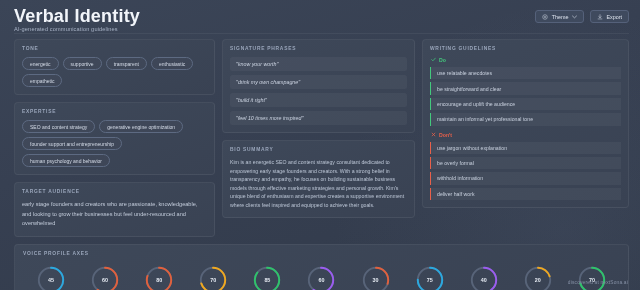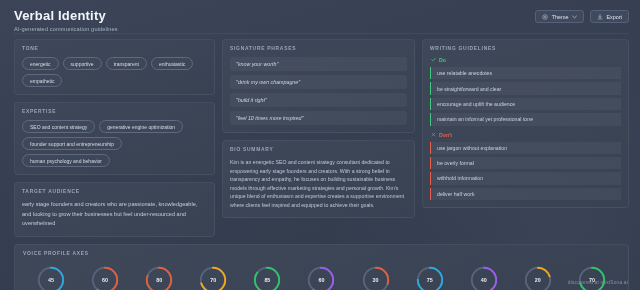--- a/index.html
+++ b/index.html
@@ -32,21 +32,21 @@
     mask-image: radial-gradient(ellipse at 62% 22%, #000 2%, transparent 26%);
   }
 
   
   .header {
     position: relative;
     padding: 9px 12px 0 14px;
     height: 35px;
   }
   .h-title {
-    font-size: 13px; font-weight: bold; color: #f2f5fa;
+    font-size: 18px; font-weight: bold; color: #f2f5fa;
     letter-spacing: .2px; line-height: 14px;
   }
   .h-sub {
     font-size: 5.6px; color: #a8b3c6; margin-top: 3px; letter-spacing: .15px;
   }
   .h-actions {
     position: absolute; right: 11px; top: 10px;
     display: flex; gap: 6px; align-items: center;
   }
   .btn {

